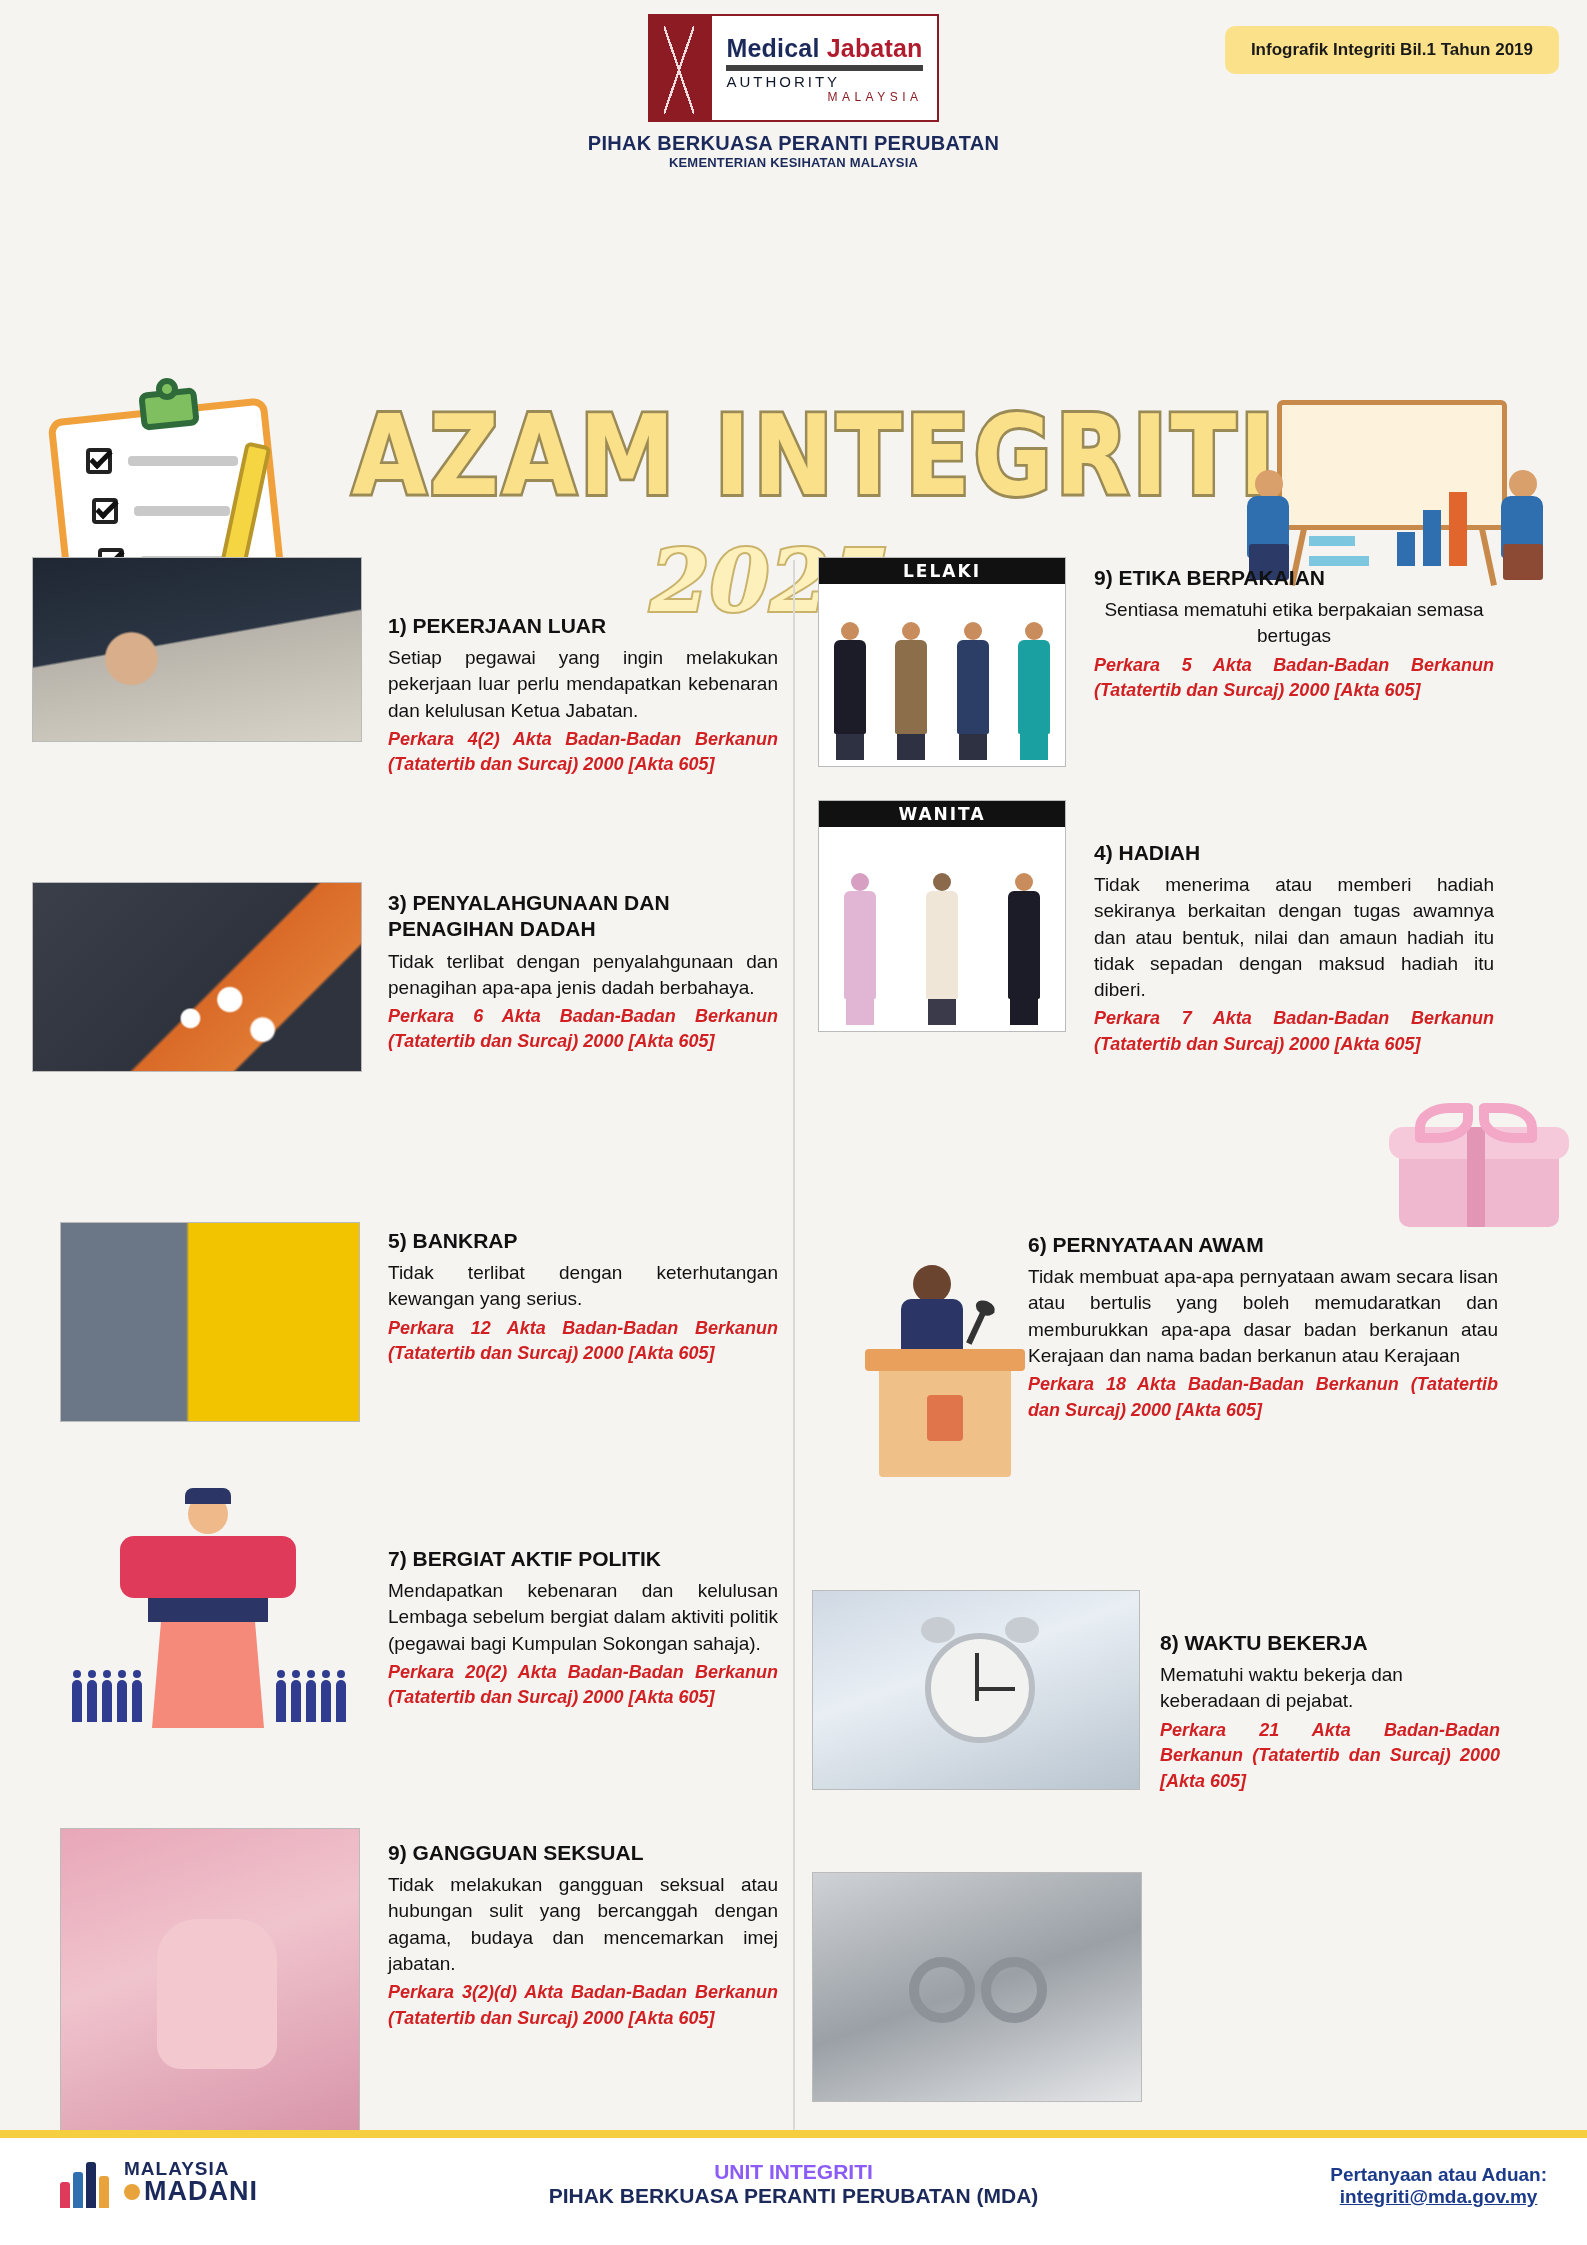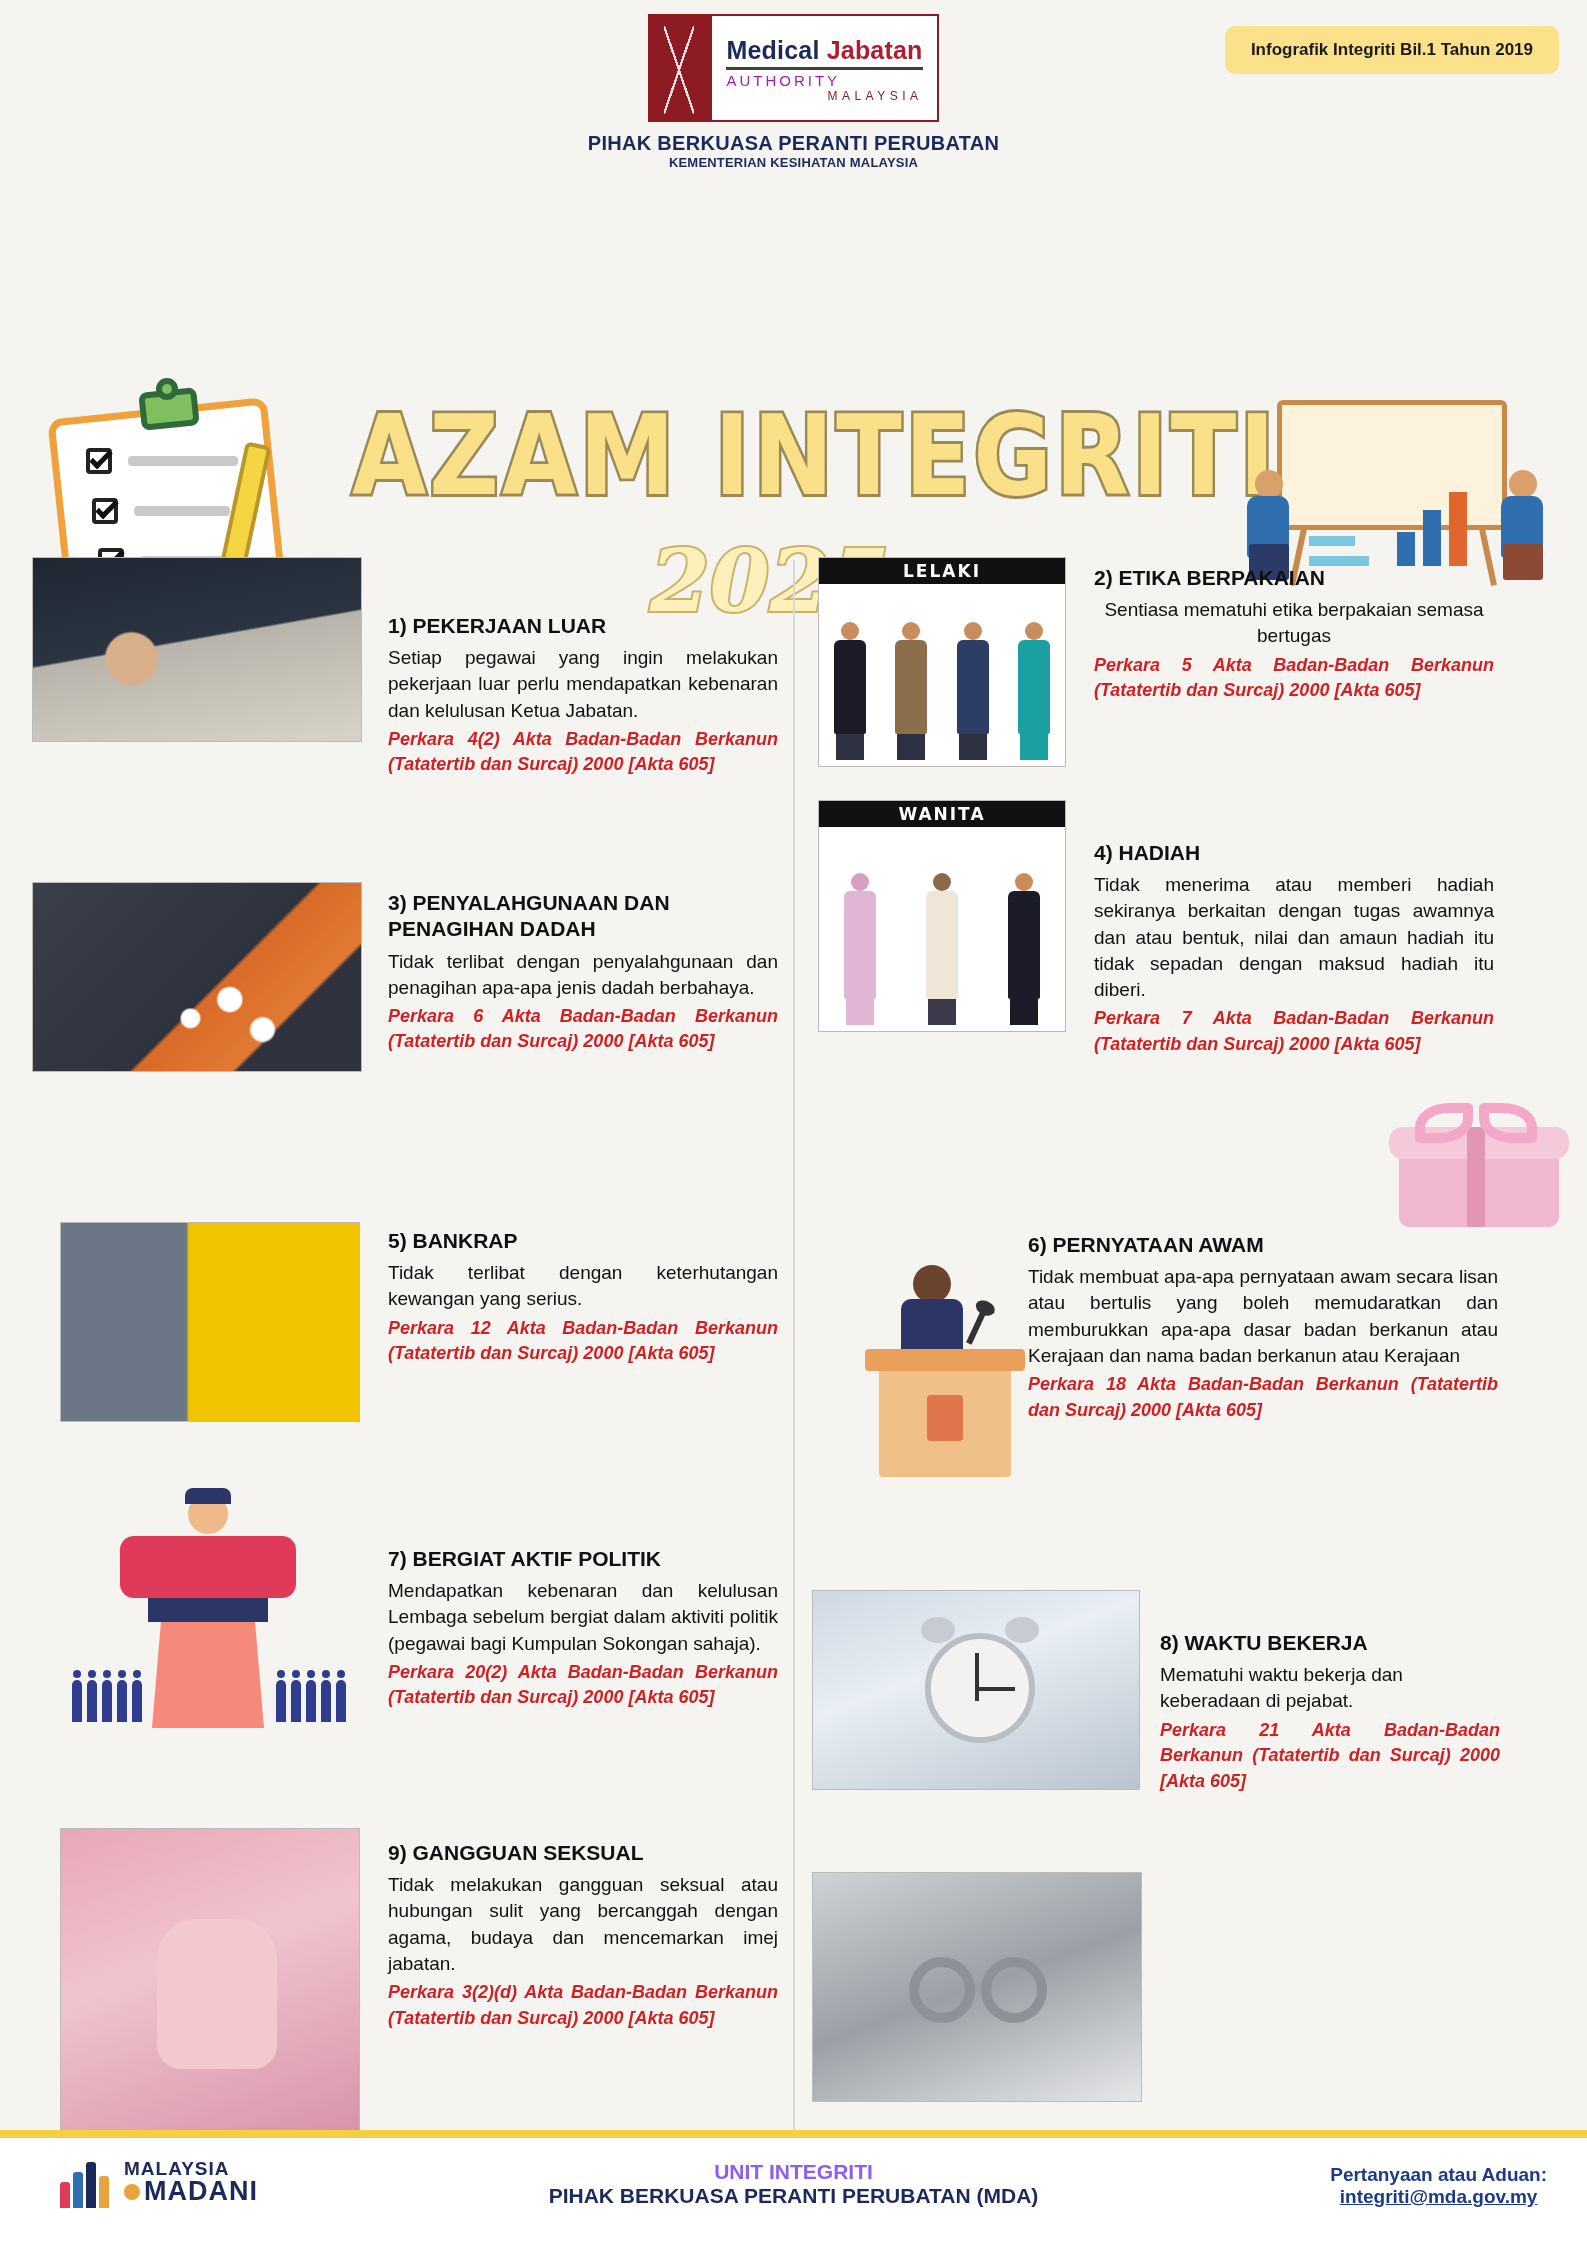--- a/index.html
+++ b/index.html
@@ -51,21 +51,21 @@
       linear-gradient(to bottom left, transparent 48%, #ffffff 48%, #ffffff 52%, transparent 52%);
     opacity:.85;
   }
   .logo-text {
     padding:8px 14px 6px 14px;
     text-align:left;
     display:flex; flex-direction:column; justify-content:center;
   }
   .logo-line1 { font-size:25px; font-weight:bold; color:#1b2a5b; letter-spacing:.2px;}
   .logo-line1 .dev { color:#b01c2e; }
-  .logo-line2 { font-size:15px; color:#a21caf; letter-spacing:3px; border-top:3px solid #404040; margin-top:2px; padding-top:2px;}
+  .logo-line2 { font-size:15px; color:#0f172a; letter-spacing:3px; border-top:6px solid #404040; margin-top:2px; padding-top:2px;}
   .logo-line3 { font-size:12px; color:#8d1b24; letter-spacing:4.5px; text-align:right;}
   .org1 { font-size:20px; font-weight:bold; color:#1b2a5b; margin-top:8px; letter-spacing:.3px;}
   .org2 { font-size:13px; font-weight:bold; color:#1b2a5b; letter-spacing:.2px;}
 
   .badge {
     position:absolute;
     right:28px; top:26px;
     background:#fbe18a;
     border-radius:10px;
     padding:14px 26px;
@@ -312,21 +312,21 @@
           <div class="legs"></div>
         </div>
       <div class="fig">
           <div class="head"></div>
           <div class="torso" style="background:#1aa0a0;"></div>
           <div class="legs" style="background:#1aa0a0;"></div>
         </div>
     </div>
   </div>
   <div class="item" style="left:1094px; top:565px; width:400px;">
-    <div class="num-title">2) ETIKA BERPAKAIAN</div>
+    <div class="num-title">9) ETIKA BERPAKAIAN</div>
     <div class="desc" style="text-align:center;">Sentiasa mematuhi etika berpakaian semasa bertugas</div>
     <div class="law">Perkara 5 Akta Badan-Badan Berkanun (Tatatertib dan Surcaj) 2000 [Akta 605]</div>
   </div>
 
   <div class="photo ph-pills" style="position:absolute; left:32px; top:882px; width:330px; height:190px;"></div>
   <div class="item" style="left:388px; top:890px; width:390px;">
     <div class="num-title">3) PENYALAHGUNAAN DAN PENAGIHAN DADAH</div>
     <div class="desc">Tidak terlibat dengan penyalahgunaan dan penagihan apa-apa jenis dadah berbahaya.</div>
     <div class="law">Perkara 6 Akta Badan-Badan Berkanun (Tatatertib dan Surcaj) 2000 [Akta 605]</div>
   </div>

